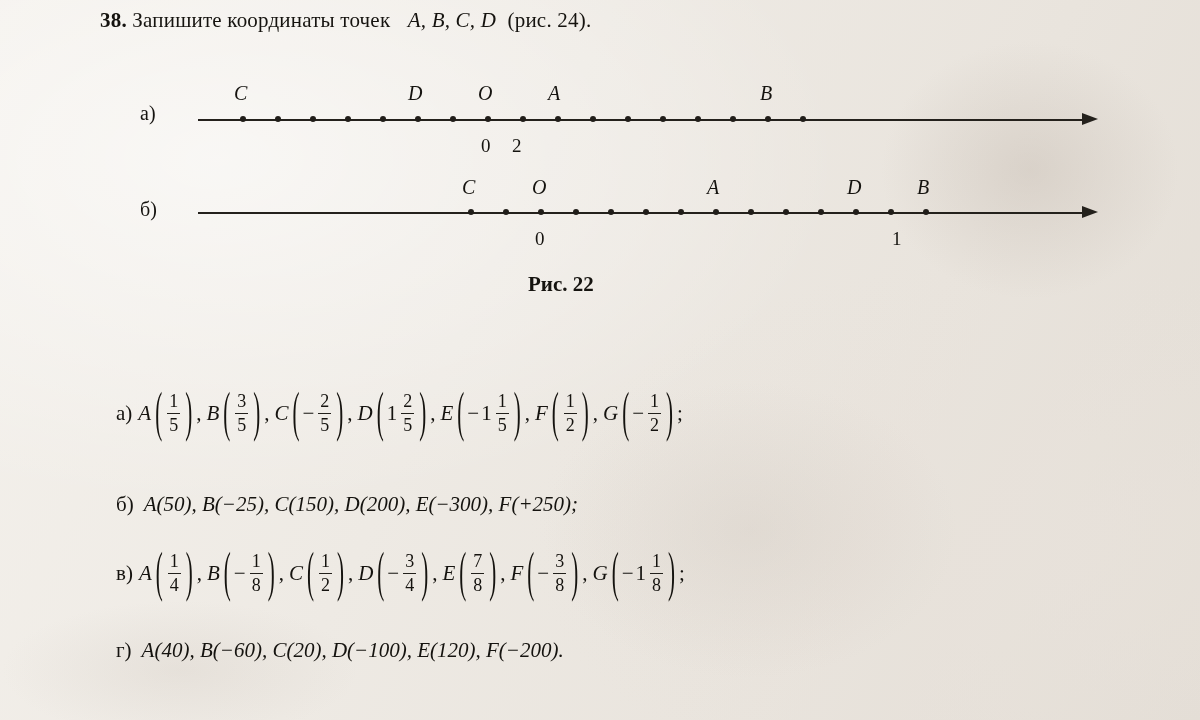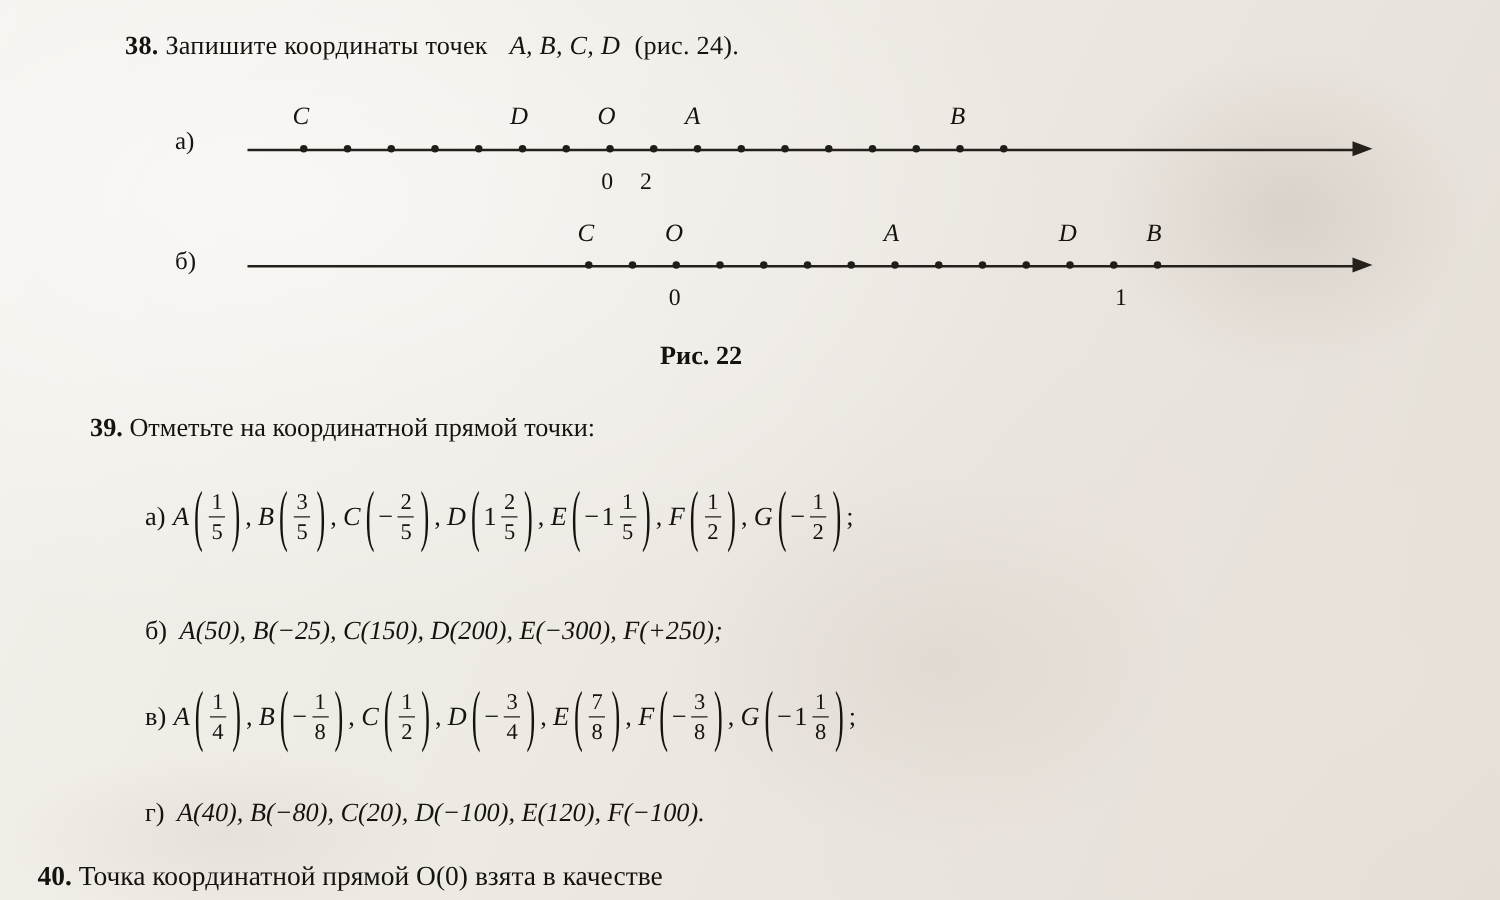--- a/index.html
+++ b/index.html
@@ -20,21 +20,21 @@
     pointer-events:none;
   }
   .smudge{
     position:absolute;pointer-events:none;
     background:radial-gradient(ellipse at center, rgba(198,188,178,0.45), rgba(198,188,178,0) 70%);
   }
   .content{position:absolute;inset:0;}
 
   
   .task38-head{
-    position:absolute;left:100px;top:24px;font-size:21px;letter-spacing:.2px;
+    position:absolute;left:100px;top:8px;font-size:21px;letter-spacing:.2px;
     white-space:nowrap;
   }
   .task38-head b{font-weight:bold;}
   .ital{font-style:italic;}
 
   .axis-block{position:absolute;}
   .axis-label{
     position:absolute;font-size:20px;
   }
   .axis-letter{
@@ -170,24 +170,20 @@
     <div class="axis-letter" style="left:707px;top:176px;">A</div>
     <div class="axis-letter" style="left:847px;top:176px;">D</div>
     <div class="axis-letter" style="left:917px;top:176px;">B</div>
 
     <div class="axis-num" style="left:535px;top:228px;">0</div>
     <div class="axis-num" style="left:892px;top:228px;">1</div>
   </div>
 
   <div class="ris" style="left:528px;top:272px;">Рис. 22</div>
 
-  <div class="task39-head">
-    <b>39.</b>
-    <span>Отметьте на координатной прямой точки:</span>
-  </div>
 
   <div class="row" style="left:116px;top:392px;">
     <span class="marker">а)</span>
 
     <span class="term">
       <span class="var">A</span>
       <span class="bigparen">(</span>
       <span class="frac">
         <span class="num">1</span>
         <span class="bar"></span>
@@ -368,21 +364,17 @@
         <span class="bar"></span>
         <span class="den">8</span>
       </span>
       <span class="bigparen">)</span>
       <span class="semi">;</span>
     </span>
   </div>
 
   <div class="row" style="left:116px;top:638px;">
     <span class="marker">г)</span>
-    <span class="ital" style="margin-left:4px;">A(40),  B(−80),  C(20),  D(−100),  E(120),  F(−100).</span>
-  </div>
-
-  <div class="task40">
-    <b>40.</b>
-    <span>Точка координатной прямой  O(0)  взята в качестве</span>
-  </div>
+    <span class="ital" style="margin-left:4px;">A(40),  B(−60),  C(20),  D(−100),  E(120),  F(−200).</span>
+  </div>
+
 
 </div>
 
 </body></html>

